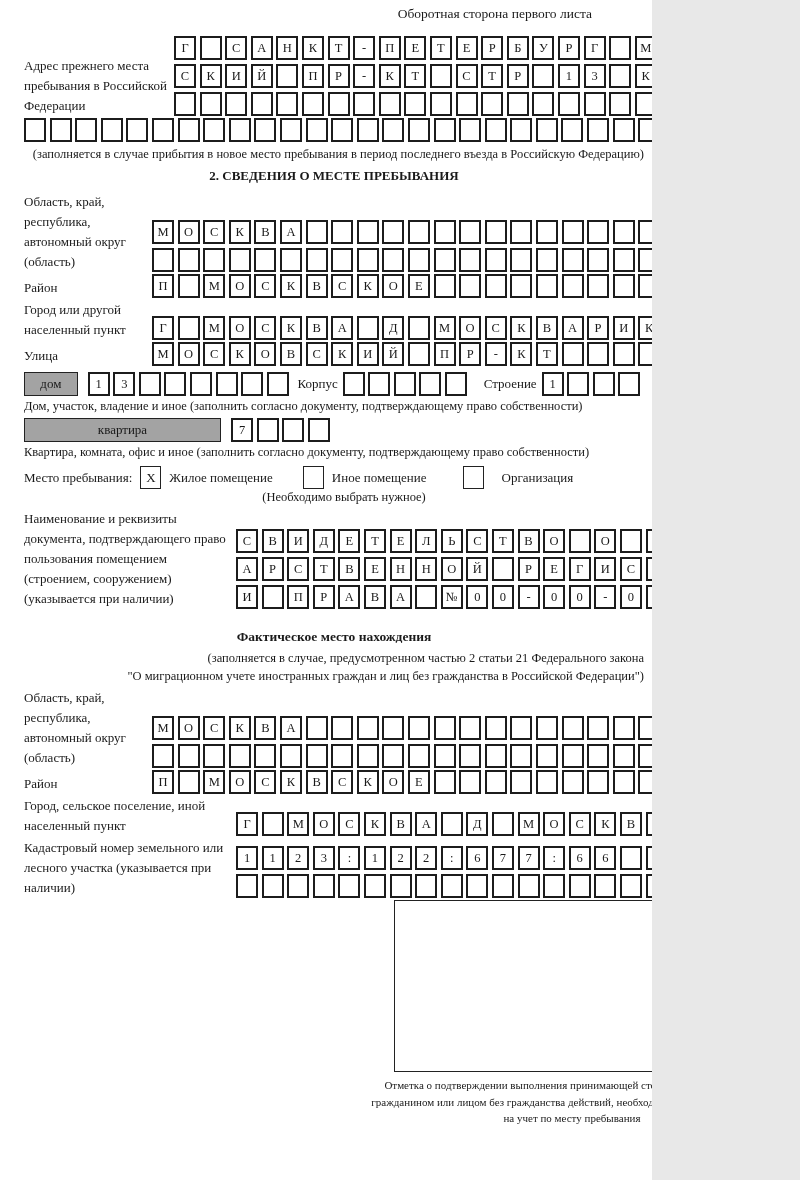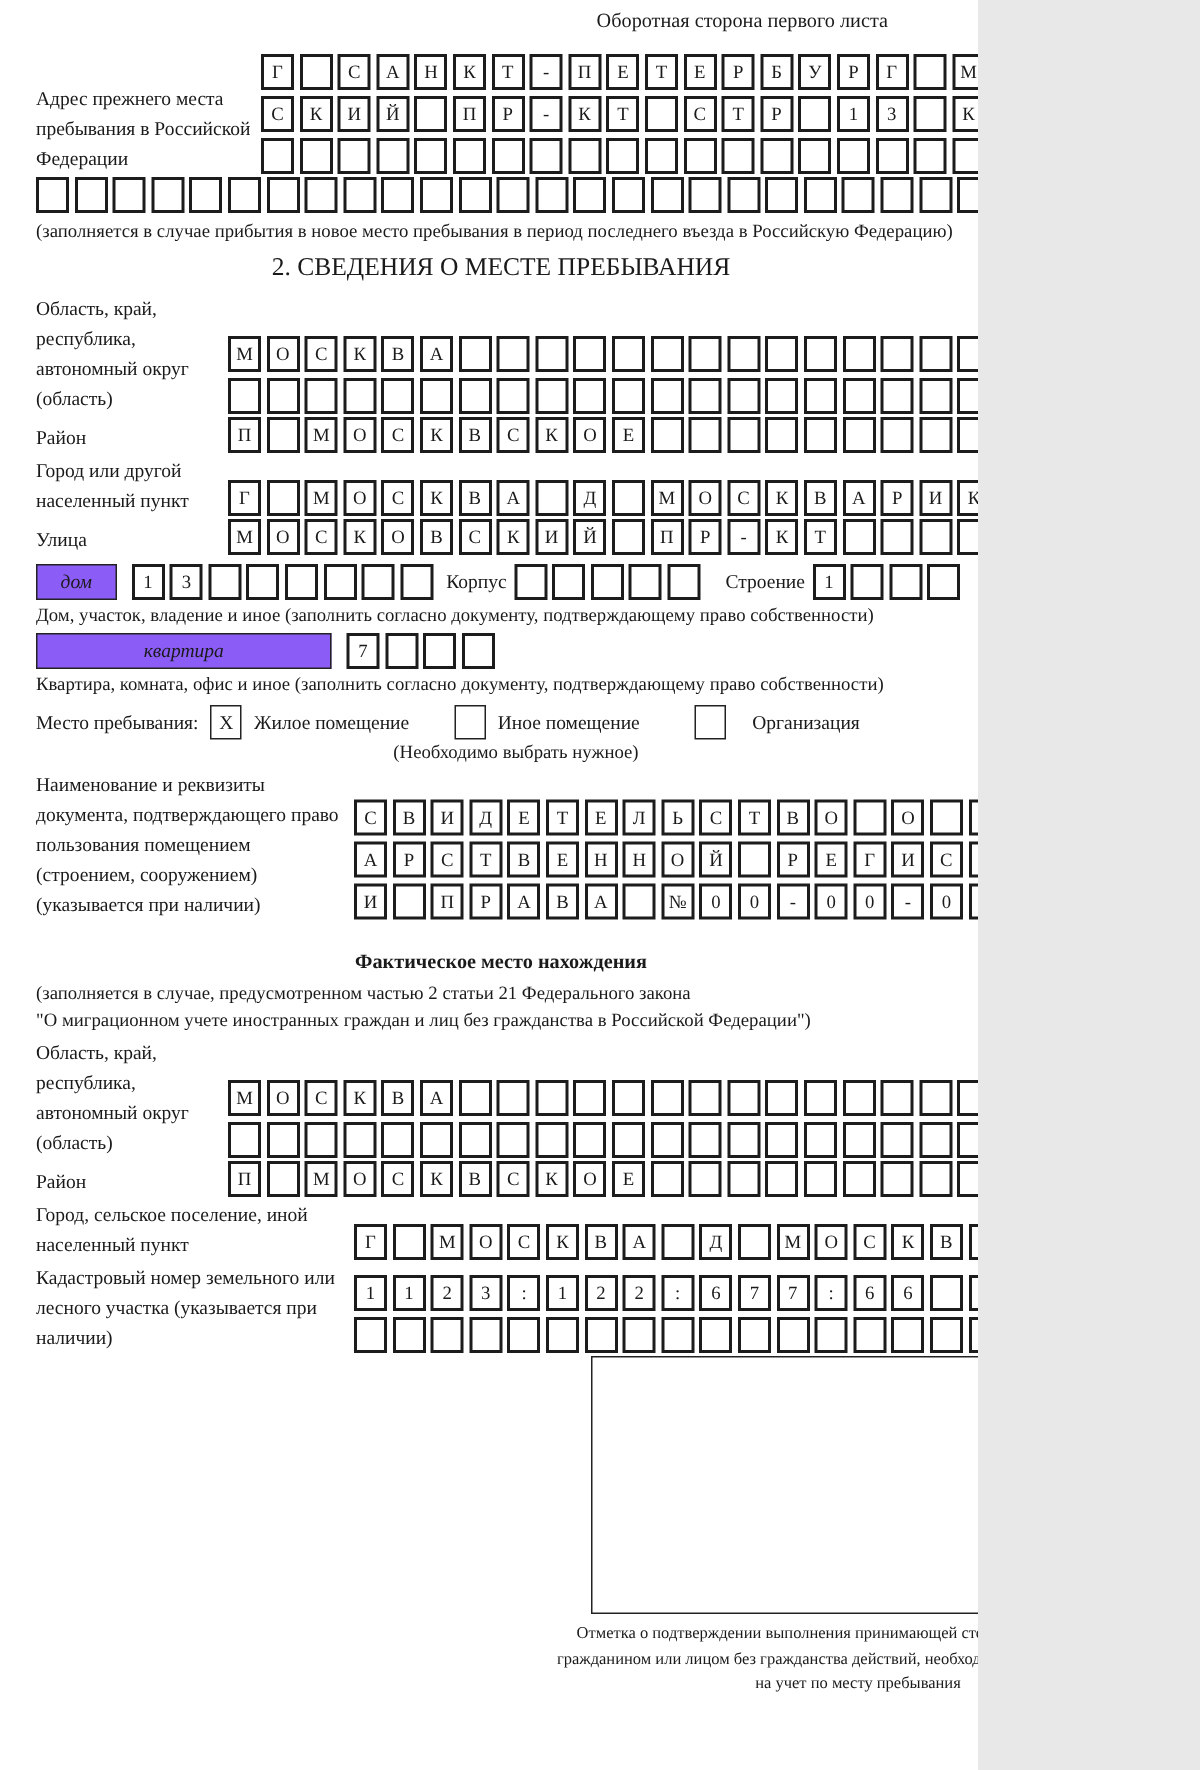--- a/index.html
+++ b/index.html
@@ -14,26 +14,26 @@
   .flabel.w125{width:128px;}
   .flabel.w212{width:212px;}
   .rows{flex:none;}
   .cellrow{white-space:nowrap;height:24px;margin-bottom:4px;}
   .cell{
     display:inline-block;width:18px;height:20px;border:2px solid #1c1c1c;
     margin-right:3.6px;text-align:center;line-height:20px;font-size:12.5px;
     vertical-align:top;background:#fff;
   }
   .note{font-size:12.5px;line-height:16px;margin-bottom:2px;}
-  .center{text-align:left;}
-  .sec-title{font-size:17px;font-weight:normal;text-align:center;margin:6px 0 8px 0;}
+  .center{text-align:right;}
+  .sec-title{font-size:13px;font-weight:bold;text-align:center;margin:6px 0 8px 0;}
   .sub-title{font-size:13.5px;font-weight:bold;text-align:center;margin:20px 0 5px 0;}
   .named-box{
     display:inline-block;border:1.5px solid #222;height:22px;line-height:22px;
-    text-align:center;font-size:13px;vertical-align:top;background:#8b5cf6;font-style:italic;
+    text-align:center;font-size:13px;vertical-align:top;background:#a3a3a3;
   }
   .inline-row{display:flex;align-items:flex-start;margin-bottom:2px;} .gap8{width:8px;flex:none;} .gap10{width:10px;flex:none;}
   .mid-label{font-size:13px;line-height:24px;flex:none;padding:0 5px;}
   .cbox{
     display:inline-block;width:19px;height:21px;border:1.5px solid #222;
     text-align:center;line-height:21px;font-size:13px;vertical-align:top;background:#fff;flex:none;
   }
   .stay-row{display:flex;align-items:flex-start;margin-top:6px;font-size:13px;line-height:24px;}
   .choose-note{margin-left:120px;width:400px;text-align:center;font-size:12.5px;margin-bottom:4px;}
   .mark-box{width:352px;height:170px;border:1.5px solid #222;margin-left:370px;margin-top:2px;background:#fff;}

